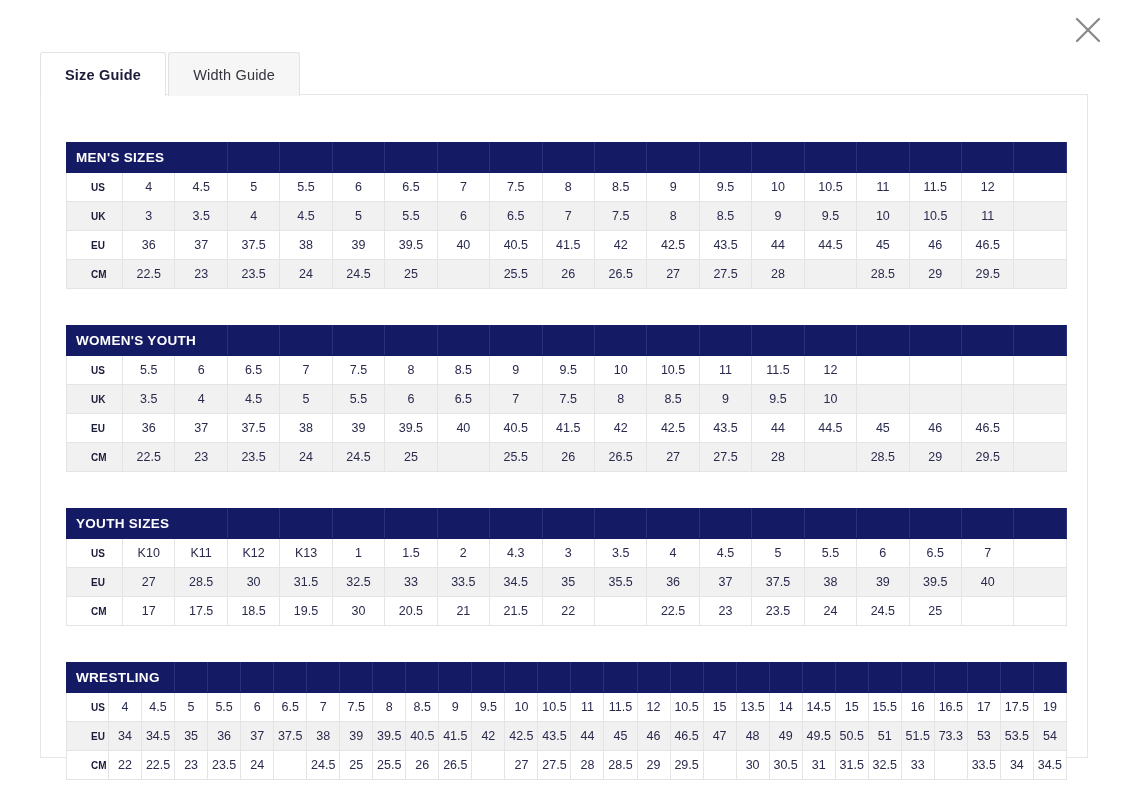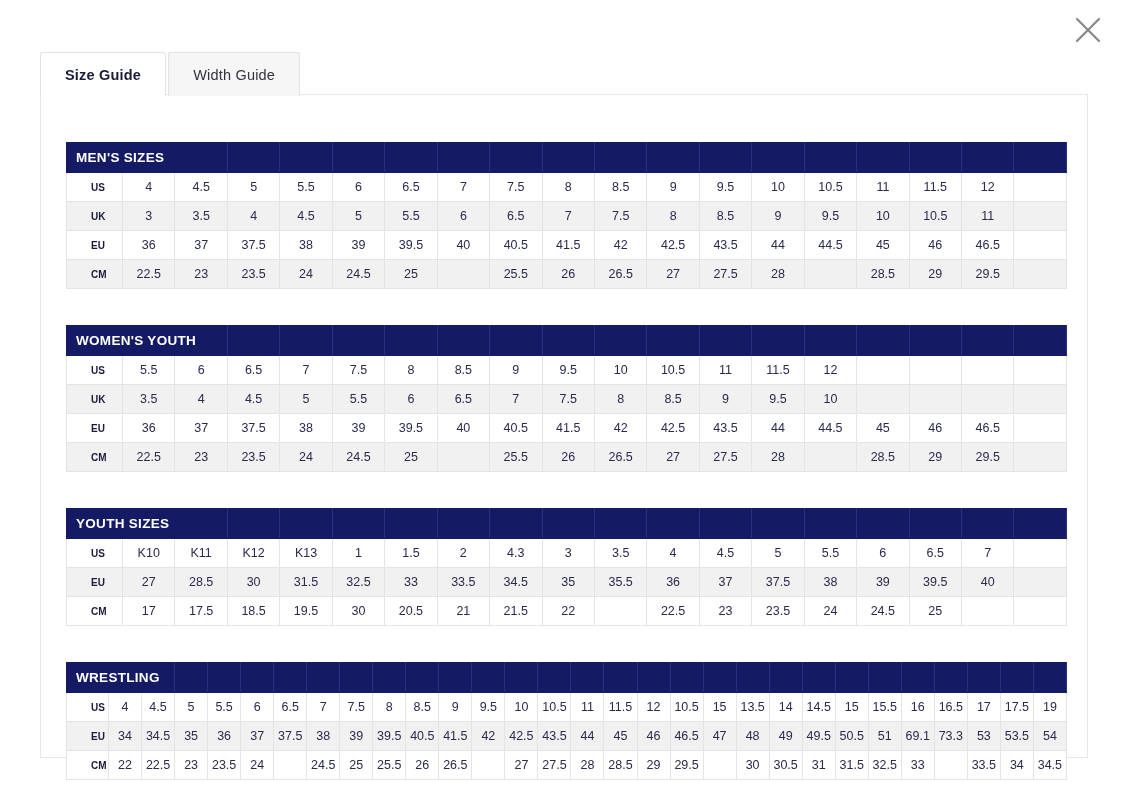--- a/index.html
+++ b/index.html
@@ -648,21 +648,21 @@
             <td>44</td>
             <td>45</td>
             <td>46</td>
             <td>46.5</td>
             <td>47</td>
             <td>48</td>
             <td>49</td>
             <td>49.5</td>
             <td>50.5</td>
             <td>51</td>
-            <td>69.1</td>
+            <td>51.5</td>
             <td>73.3</td>
             <td>53</td>
             <td>53.5</td>
             <td>54</td>
           </tr>
           <tr>
             <td class="rowlabel">CM</td>
             <td>22</td>
             <td>22.5</td>
             <td>23</td>

